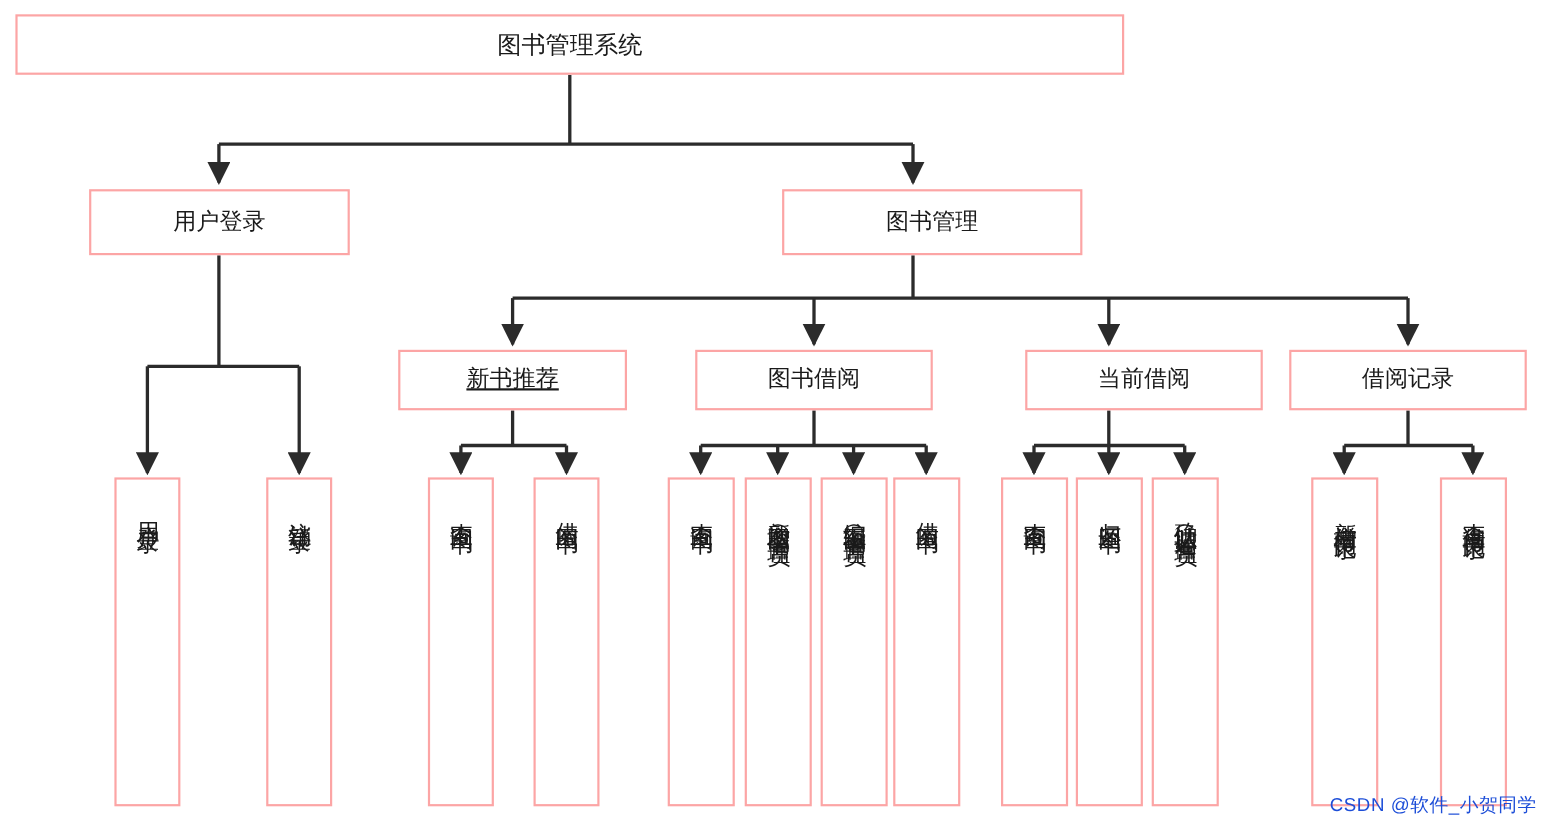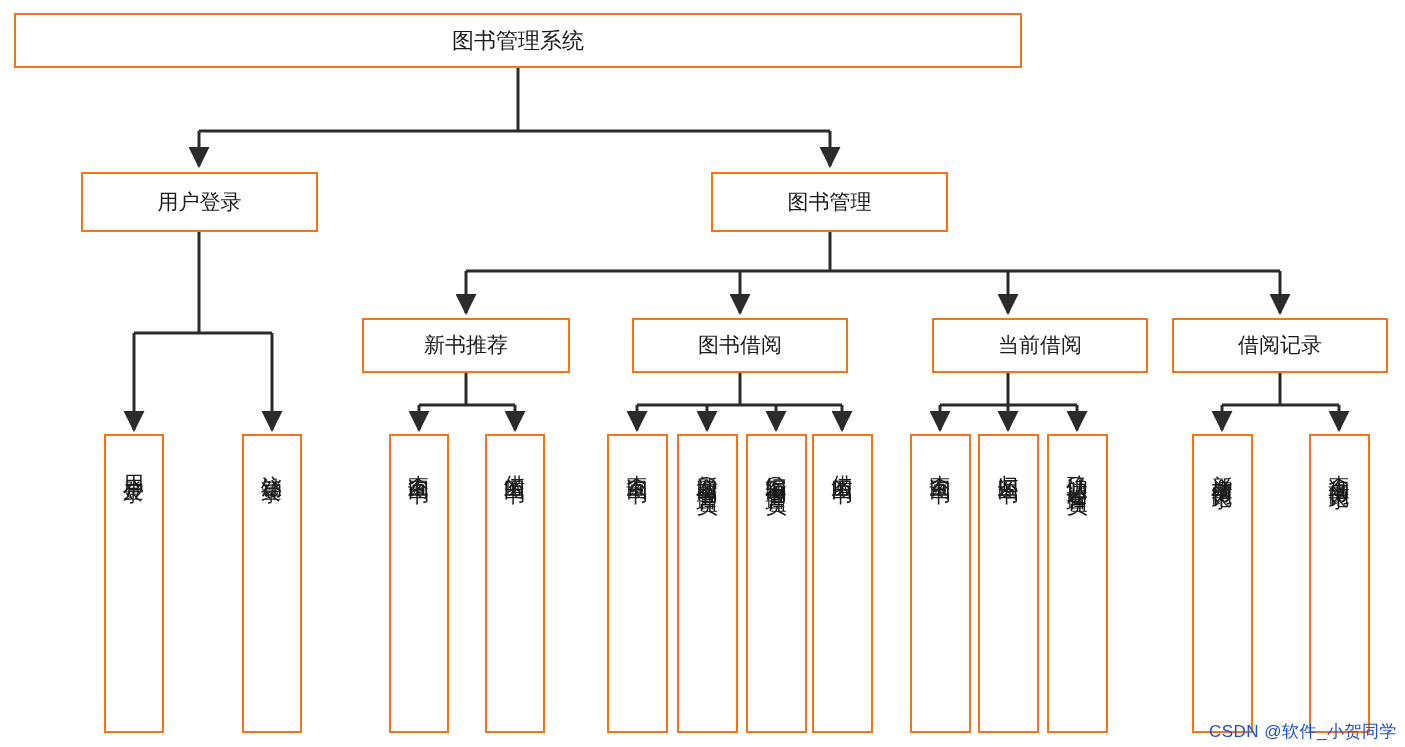--- a/index.html
+++ b/index.html
@@ -23,21 +23,21 @@
     left: 0;
     top: 0;
     width: 1405px;
     height: 747px;
     pointer-events: none;
   }
   .node {
     position: absolute;
     box-sizing: border-box;
     background: #ffffff;
-    border: 2px solid #f97316;
+    border: 2px solid #fca5a5;
     display: flex;
     align-items: center;
     justify-content: center;
     color: #1a1a1a;
   }
   .node-label {
     display: block;
     text-align: center;
     line-height: 1.18;
     white-space: nowrap;
@@ -129,25 +129,25 @@
     </g>
   </svg>
 
   <div class="node h root" style="left:14px; top:13px; width:1008px; height:55px;">
     <span class="node-label">图书管理系统</span>
   </div>
 
   <div class="node h" style="left:81px; top:172px; width:237px; height:60px;">
     <span class="node-label">用户登录</span>
   </div>
-  <div class="node h" style="left:711px; top:172px; width:237px; height:60px;">
+  <div class="node h" style="left:711px; top:172px; width:273px; height:60px;">
     <span class="node-label">图书管理</span>
   </div>
 
-  <div class="node h" style="left:362px; top:318px; width:208px; height:55px;">
+  <div class="node h" style="left:362px; top:318px; width:208px; height:55px;text-decoration:underline;">
     <span class="node-label">新书推荐</span>
   </div>
   <div class="node h" style="left:632px; top:318px; width:216px; height:55px;justify-content:center;">
     <span class="node-label">图书借阅</span>
   </div>
   <div class="node h" style="left:902px; top:318px; width:216px; height:55px;margin-left:30px;">
     <span class="node-label">当前借阅</span>
   </div>
   <div class="node h" style="left:1172px; top:318px; width:216px; height:55px;">
     <span class="node-label">借阅记录</span>

